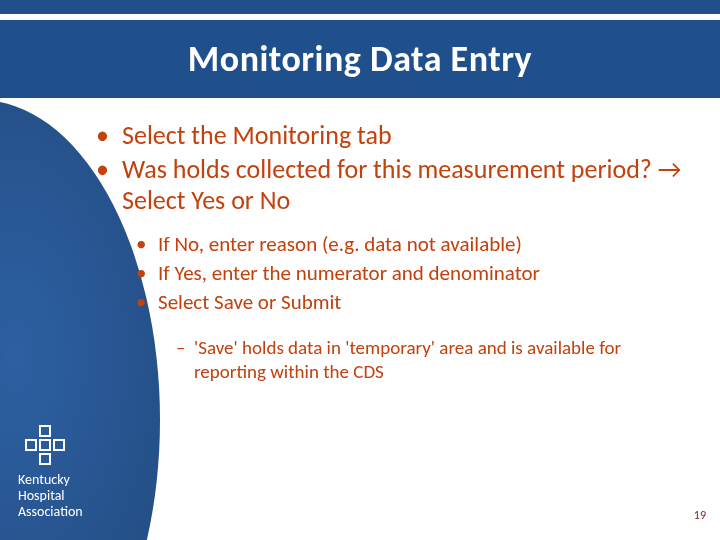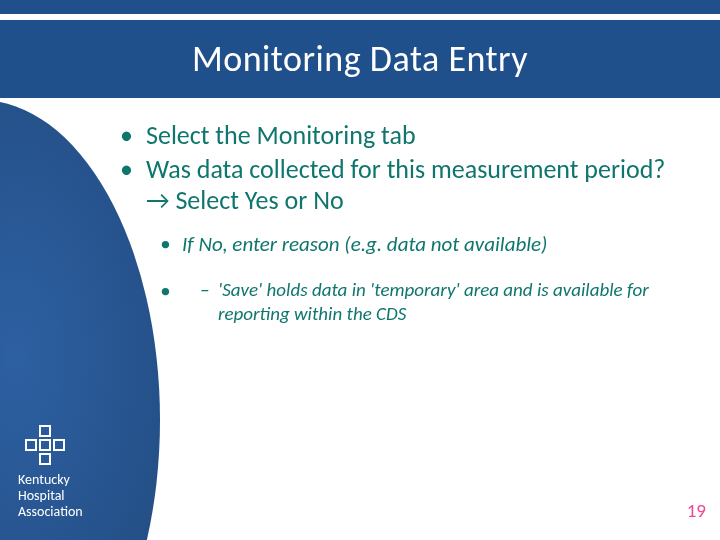--- a/index.html
+++ b/index.html
@@ -21,58 +21,57 @@
     width: 100%;
     height: 78px;
     background: #20508c;
     display: flex;
     align-items: center;
     justify-content: center;
   }
   .titlebar h1 {
     color: #fff;
     font-size: 36px;
-    font-weight: 400;
+    font-weight: 700;
     letter-spacing: 0.5px;
   }
   .curve {
     position: absolute;
     left: -200px;
     top: 100px;
     width: 360px;
     height: 640px;
     border-radius: 50%;
     background: radial-gradient(ellipse at 60% 40%, #2d60a2 0%, #244f86 55%, #1c3f6e 100%);
     z-index: 0;
   }
   .content {
     position: relative;
     z-index: 1;
-    padding: 22px 30px 0 120px;
-    color: #0f766e;
+    padding: 22px 30px 0 96px;
+    color: #c2410c;
   }
   ul { list-style: none; }
   .lvl1 > li {
     font-size: 26px;
     line-height: 1.22;
     margin-bottom: 2px;
     position: relative;
     padding-left: 26px;
   }
   .lvl1 > li::before {
     content: "•";
     position: absolute;
     left: 0;
     top: 0;
     font-size: 26px;
   }
   .lvl2 {
     margin-top: 14px;
     margin-left: 14px;
-    font-style: italic;
   }
   .lvl2 > li {
     font-size: 21px;
     line-height: 1.28;
     margin-bottom: 2px;
     position: relative;
     padding-left: 22px;
   }
   .lvl2 > li::before {
     content: "•";
@@ -127,43 +126,45 @@
   .sq.w  { left: 1px;  top: 15px; }
   .sq.e  { left: 29px; top: 15px; }
   .logo-text {
     font-size: 14px;
     line-height: 1.15;
   }
   .pagenum {
     position: absolute;
     right: 14px;
     bottom: 18px;
-    font-size: 19px;
-    color: #ec4899;
+    font-size: 12px;
+    color: #7f1d1d;
     z-index: 2;
   }
 </style>
 </head>
 <body>
 
 <div class="topbar"></div>
 <div class="titlebar">
   <h1>Monitoring Data Entry</h1>
 </div>
 
 <div class="curve"></div>
 
 <div class="content">
   <ul class="lvl1">
     <li>Select the Monitoring tab</li>
     <li>
-      <span>Was data collected for this measurement period? → Select Yes or No</span>
+      <span>Was holds collected for this measurement period? → Select Yes or No</span>
       <ul class="lvl2">
         <li>If No, enter reason (e.g. data not available)</li>
+        <li>If Yes, enter the numerator and denominator</li>
         <li>
+          <span>Select Save or Submit</span>
           <ul class="lvl3">
             <li>'Save' holds data in 'temporary' area and is available for reporting within the CDS</li>
           </ul>
         </li>
       </ul>
     </li>
   </ul>
 </div>
 
 <div class="logo">

